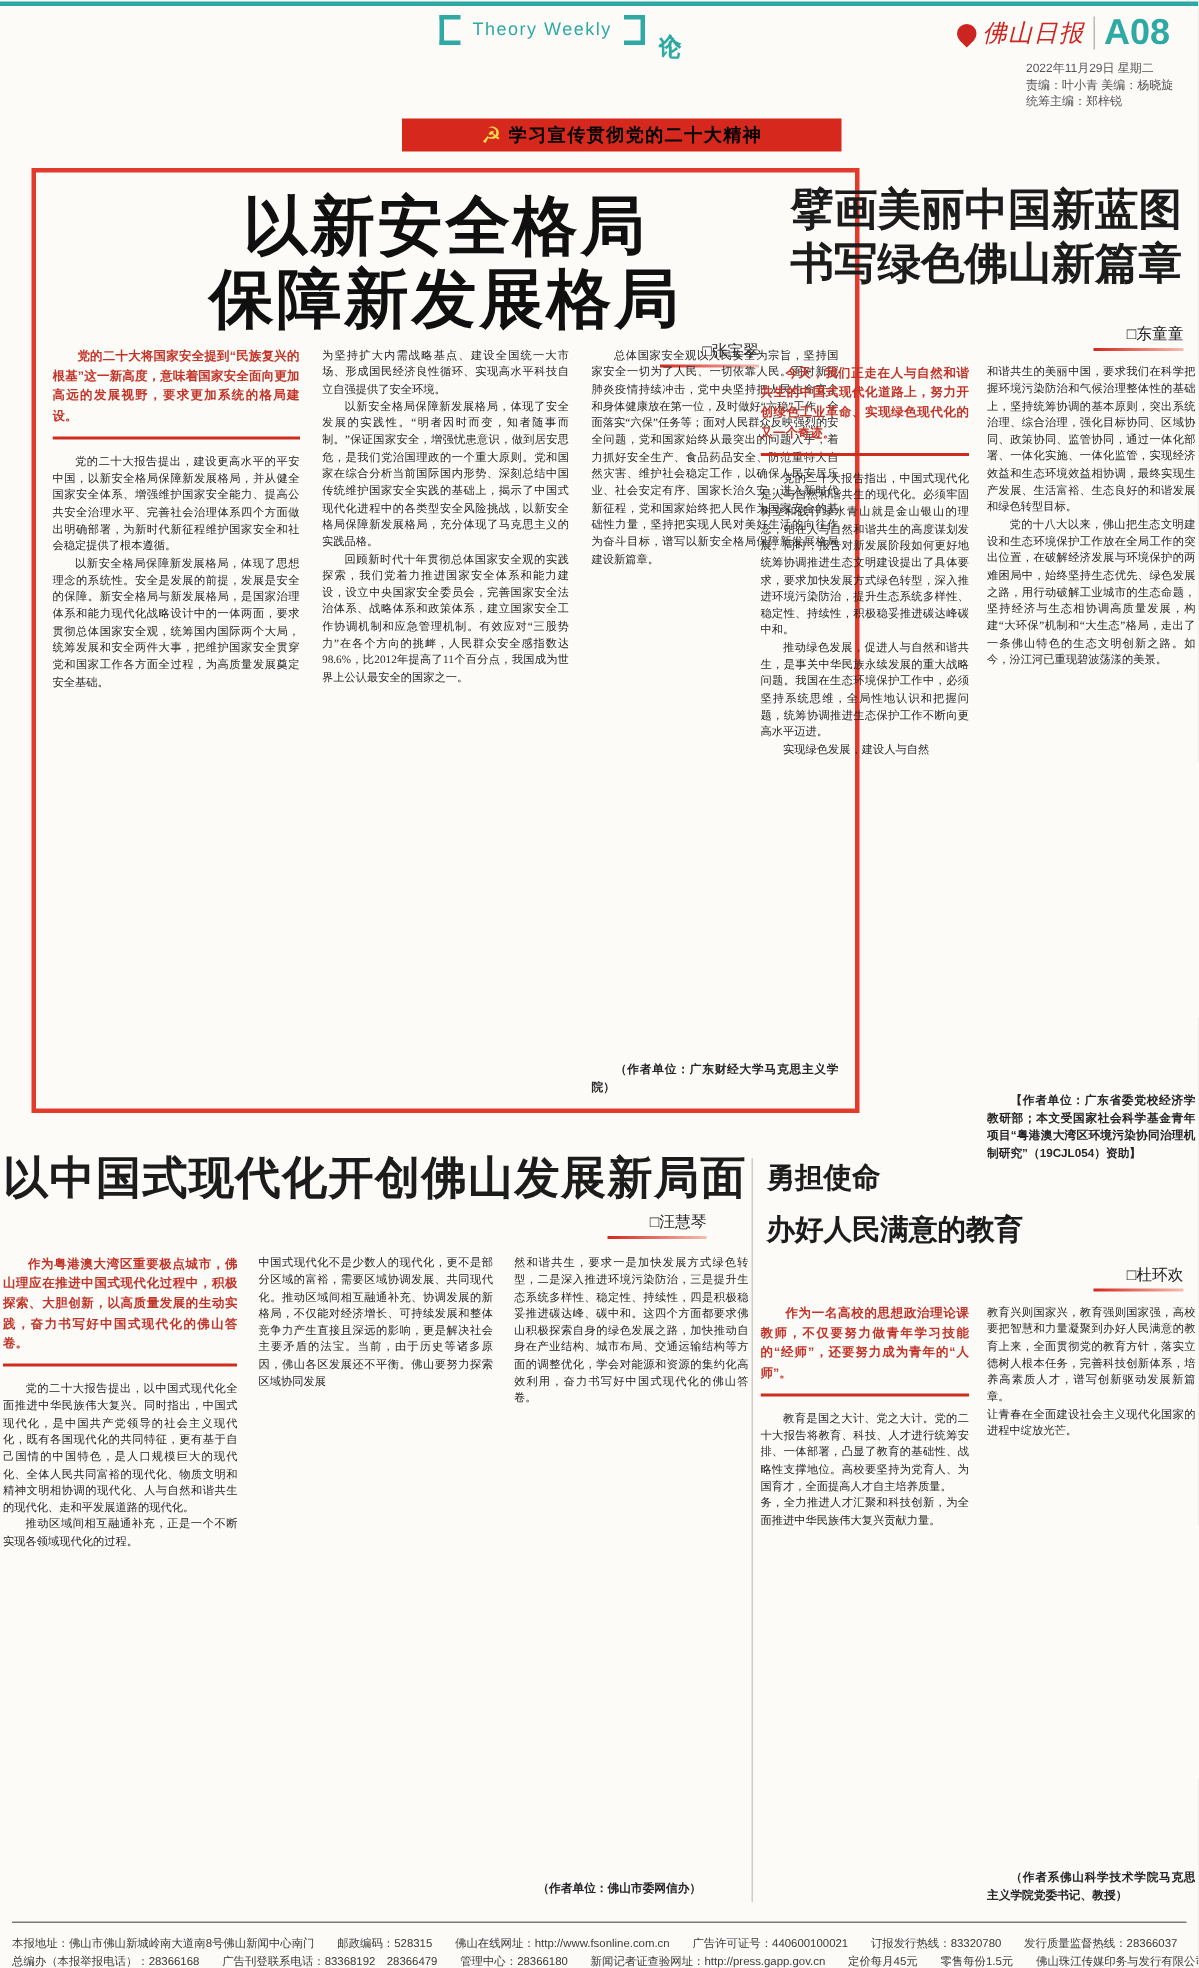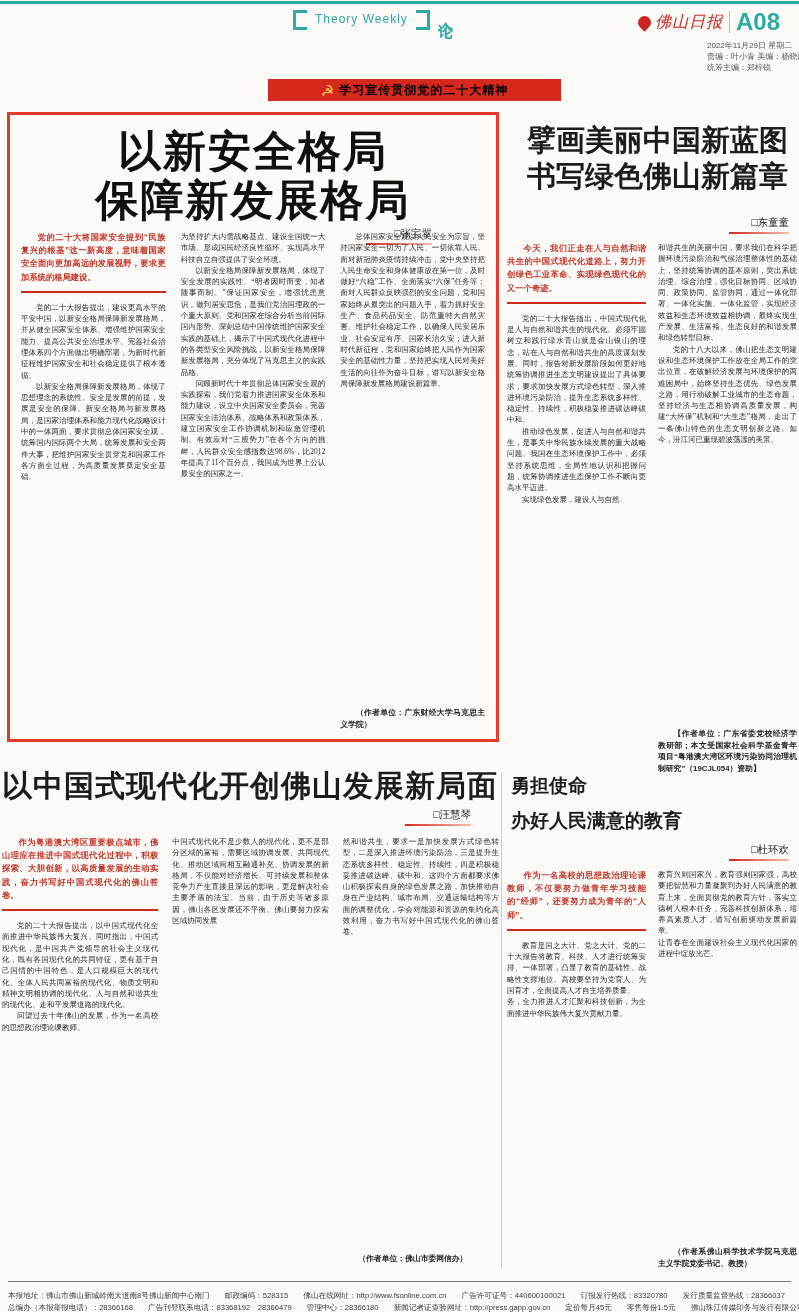--- a/index.html
+++ b/index.html
@@ -20,21 +20,21 @@
   .masthead-title { font-size:36px; font-weight:bold; color:#2ea9a3; letter-spacing:5px; line-height:38px; white-space:nowrap; }
   .masthead-sub { font-size:12px; color:#2ea9a3; font-family:"Liberation Sans","DejaVu Sans",sans-serif; letter-spacing:1px; }
   .masthead-tag { writing-mode:vertical-rl; font-size:15px; font-weight:bold; color:#2ea9a3; margin-left:7px; letter-spacing:2px; line-height:18px;
     font-family:"Liberation Sans","DejaVu Sans",sans-serif; }
   .hdr-right { position:absolute; left:638px; top:8px; width:156px; }
   .hdr-logo-row { display:flex; align-items:center; }
   .flame { width:13px; height:13px; background:#cc2420; border-radius:50% 50% 50% 0; transform:rotate(-45deg); margin-right:4px; flex:none; }
   .paper-name { color:#cc2420; font-weight:normal; font-style:italic; font-size:16px; letter-spacing:1px; white-space:nowrap; }
   .hdr-div { width:1px; height:22px; background:#b9b9b9; margin:0 6px; }
   .page-no { color:#2ea9a3; font-weight:bold; font-size:24px; font-family:"Liberation Sans","DejaVu Sans",sans-serif; }
-  .hdr-meta { margin:4px 0 0 69px; font-family:"Liberation Sans","DejaVu Sans",sans-serif; font-size:8px; color:#555; line-height:11px; white-space:nowrap; }
+  .hdr-meta { margin:4px 0 0 46px; font-family:"Liberation Sans","DejaVu Sans",sans-serif; font-size:8px; color:#555; line-height:11px; white-space:nowrap; }
 
   
   .banner { position:absolute; left:268px; top:79px; width:293px; height:22px; background:#d7281d;
     display:flex; align-items:center; justify-content:center; gap:5px;
     font-family:"Liberation Sans","DejaVu Sans",sans-serif; }
   .banner-emblem { color:#ffd94e; font-size:15px; line-height:15px; }
   .banner-text { color:#000000; font-weight:bold; font-size:12px; letter-spacing:1px; }
 
   
   .byline { text-align:right; font-size:10.5px; color:#222; }
@@ -43,21 +43,21 @@
   .col { display:flex; flex-direction:column; overflow:hidden; font-size:7.5px; line-height:11.3px; text-align:justify; color:#262626; }
   .col p { text-indent:2em; }
   .col p.cont { text-indent:0; }
   .intro { color:#c2362a; font-weight:bold; font-family:"Liberation Sans","DejaVu Sans",sans-serif;
     font-size:8.3px; line-height:13.2px; text-indent:2em; text-align:justify; }
   .intro-rule { border:none; height:2px; background:#cf2c20; margin:7px 0 9px; }
   .affil { margin-top:auto; font-weight:bold; font-family:"Liberation Sans","DejaVu Sans",sans-serif; font-size:7.8px; line-height:11.5px; text-indent:2em; }
   .hl-sans { font-family:"Liberation Sans","DejaVu Sans",sans-serif; font-weight:bold; color:#1c1c1c; }
 
   
-  .main-box { position:absolute; left:7px; top:112px; width:492px; height:630px; border:3px solid #e23b2b; }
+  .main-box { position:absolute; left:21px; top:112px; width:552px; height:630px; border:3px solid #e23b2b; }
   .main-title { margin-top:12px; text-align:center; font-weight:900; font-size:43px; line-height:49px; letter-spacing:2px; color:#101010; }
   .main-byline { margin-right:64px; margin-top:2px; }
   .main-byline .byline-rule { width:66px; margin-right:0; }
   .main-body { position:absolute; left:11px; right:11px; top:116px; bottom:9px; gap:15px; }
   .main-body .col { flex:1; }
 
   
   .rt { position:absolute; left:507px; top:112px; width:290px; height:652px; }
   .rt-title { font-size:29px; line-height:36px; margin:10px 0 0 20px; white-space:nowrap; }
   .rt-byline { margin-right:8px; margin-top:22px; }
@@ -180,21 +180,21 @@
     <div class="bl-title hl-sans">以中国式现代化开创佛山发展新局面</div>
     <div class="byline bl-byline">
       <span>□汪慧琴</span>
       <div class="byline-rule"></div>
     </div>
     <div class="cols">
       <div class="col">
         <div class="intro">作为粤港澳大湾区重要极点城市，佛山理应在推进中国式现代化过程中，积极探索、大胆创新，以高质量发展的生动实践，奋力书写好中国式现代化的佛山答卷。</div>
         <hr class="intro-rule">
         <p>党的二十大报告提出，以中国式现代化全面推进中华民族伟大复兴。同时指出，中国式现代化，是中国共产党领导的社会主义现代化，既有各国现代化的共同特征，更有基于自己国情的中国特色，是人口规模巨大的现代化、全体人民共同富裕的现代化、物质文明和精神文明相协调的现代化、人与自然和谐共生的现代化、走和平发展道路的现代化。</p>
-        <p>回望过去十年佛山的发展，作为一名高校的思想政治理论课教师。</p>
+        <p>推动区域间相互融通补充，正是一个不断实现各领域现代化的过程。</p>
       </div>
       <div class="col">
         <p class="cont">中国式现代化不是少数人的现代化，更不是部分区域的富裕，需要区域协调发展、共同现代化。推动区域间相互融通补充、协调发展的新格局，不仅能对经济增长、可持续发展和整体竞争力产生直接且深远的影响，更是解决社会主要矛盾的法宝。当前，由于历史等诸多原因，佛山各区发展还不平衡。佛山要努力探索区域协同发展</p>
       </div>
       <div class="col">
         <p class="cont">然和谐共生，要求一是加快发展方式绿色转型，二是深入推进环境污染防治，三是提升生态系统多样性、稳定性、持续性，四是积极稳妥推进碳达峰、碳中和。这四个方面都要求佛山积极探索自身的绿色发展之路，加快推动自身在产业结构、城市布局、交通运输结构等方面的调整优化，学会对能源和资源的集约化高效利用，奋力书写好中国式现代化的佛山答卷。</p>
         <div class="affil">（作者单位：佛山市委网信办）</div>
       </div>
     </div>
   </div>

